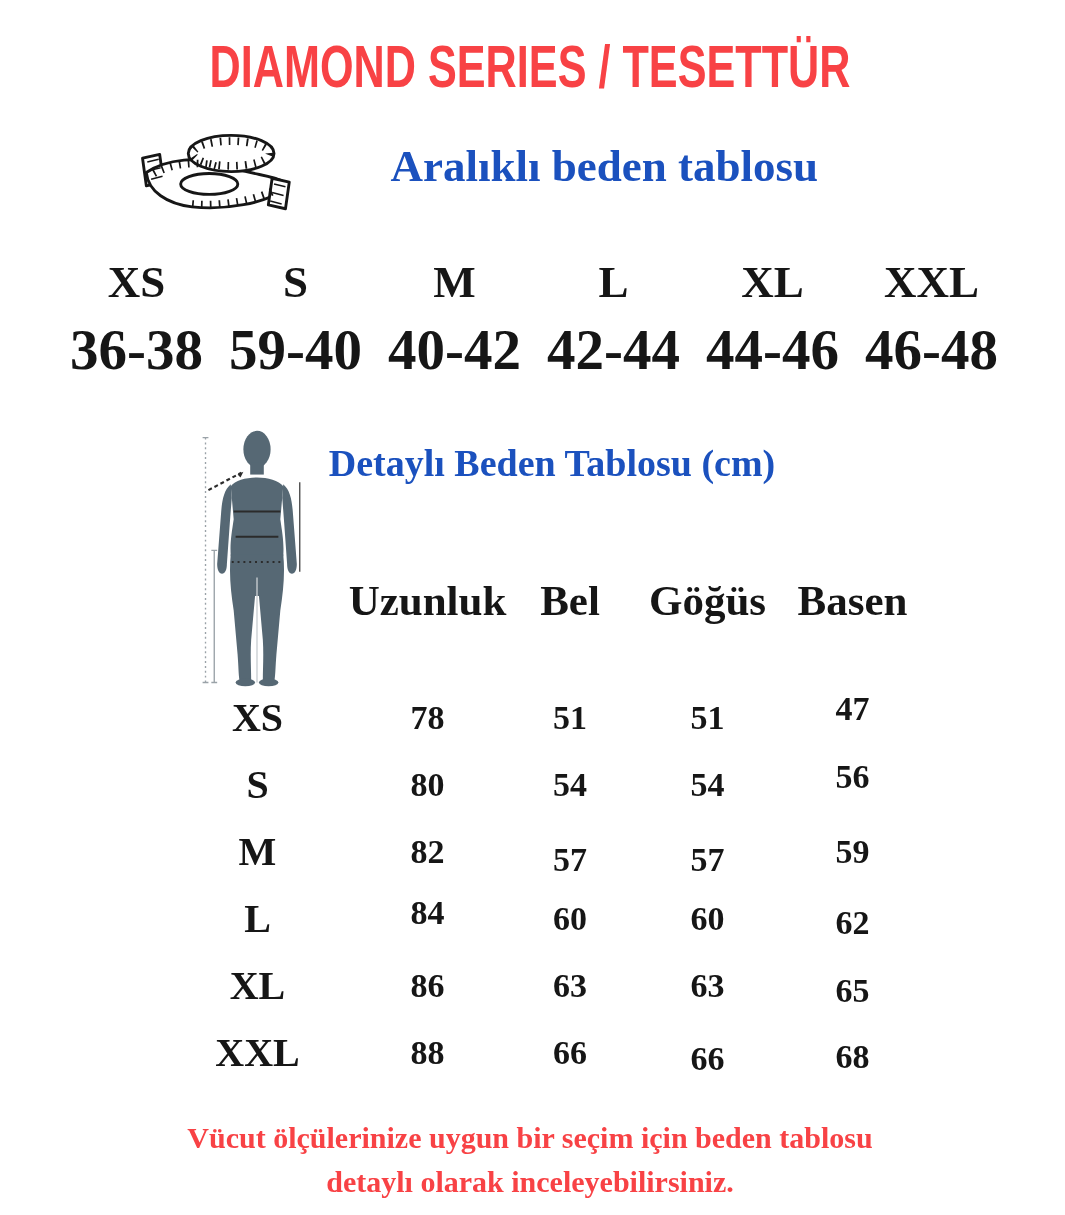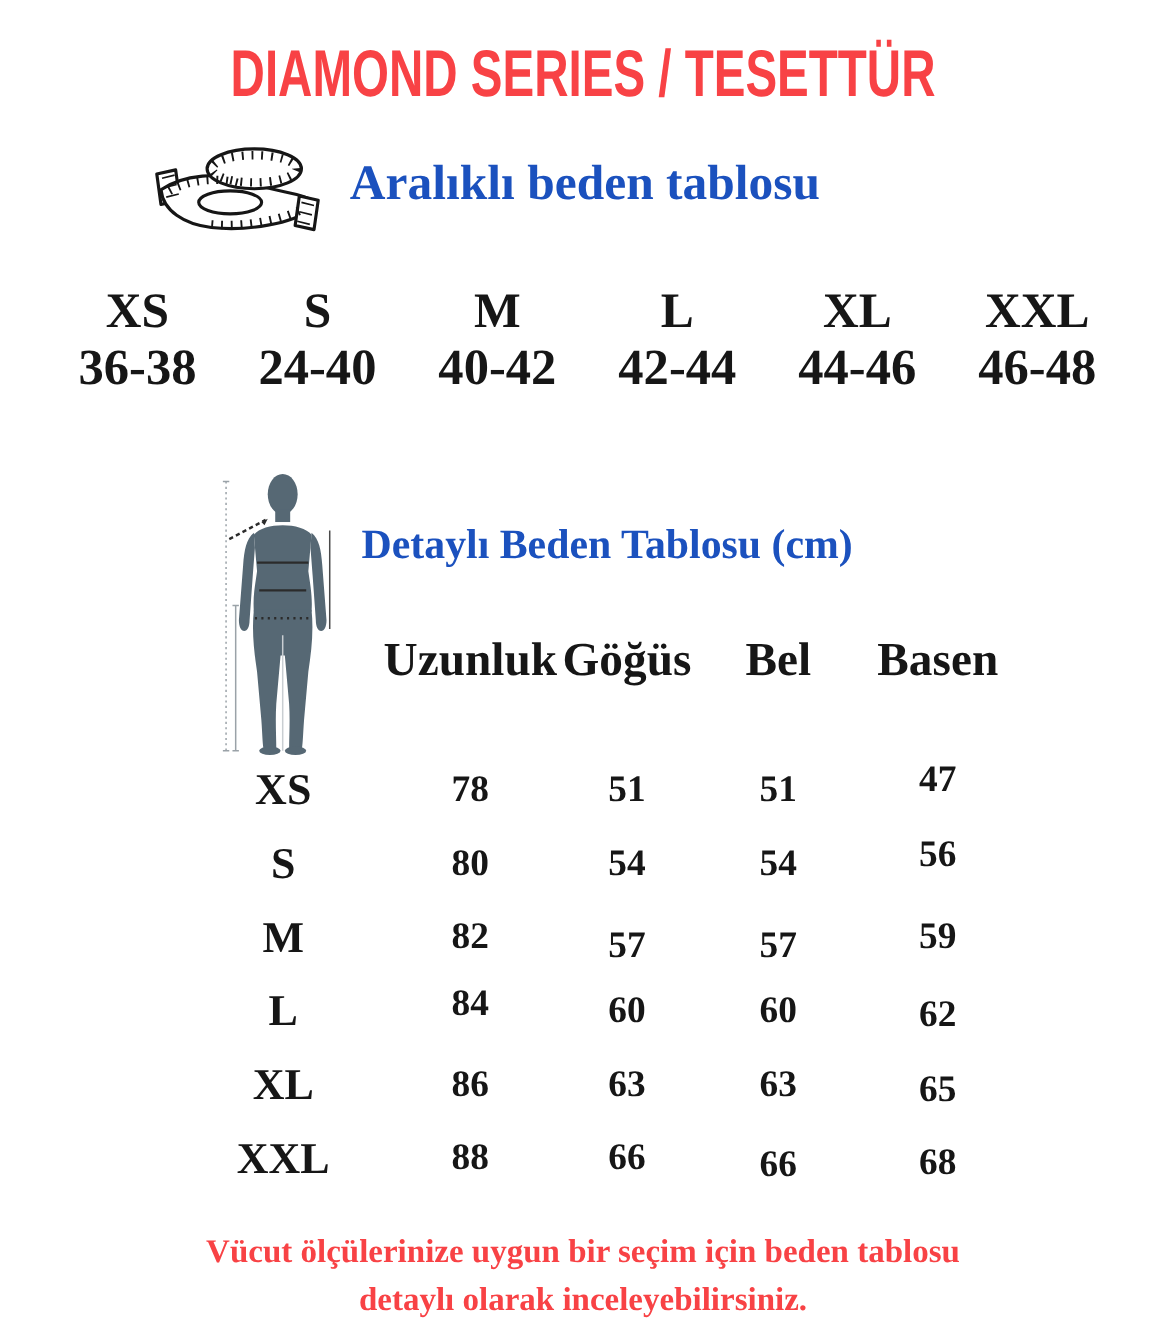--- a/index.html
+++ b/index.html
@@ -25,36 +25,36 @@
     color:var(--red);
     font-family:"Liberation Sans","DejaVu Sans",sans-serif;
     font-weight:700;font-size:60px;line-height:62px;
     white-space:nowrap;
   }
   .main-title .squeeze{display:inline-block;transform:scaleX(0.72);transform-origin:50% 50%;}
   
   .tape-icon{position:absolute;left:133px;top:122px;width:162px;height:102px;}
   .h-interval{
     position:absolute;left:318px;top:136px;width:500px;
-    text-align:left;color:var(--blue);
+    text-align:right;color:var(--blue);
     font-weight:700;font-size:45px;line-height:60px;white-space:nowrap;
   }
   .interval-row{
     position:absolute;left:70px;top:256px;width:928px;
     display:flex;justify-content:space-between;
   }
   .interval-col{text-align:center;min-width:110px;}
   .interval-col .sz{font-weight:700;font-size:45px;line-height:52px;}
-  .interval-col .rg{font-weight:700;font-size:46px;line-height:52px;white-space:nowrap;}
+  .interval-col .rg{font-weight:700;font-size:57px;line-height:52px;white-space:nowrap;margin-top:16px;}
   
   .body-icon{position:absolute;left:196px;top:426px;width:122px;height:272px;}
   .h-detailed{
     position:absolute;left:312px;top:438px;width:480px;
     text-align:center;color:var(--blue);
-    font-weight:700;font-size:38px;line-height:50px;white-space:nowrap;margin-top:32px;
+    font-weight:700;font-size:38px;line-height:50px;white-space:nowrap;
   }
   .grid-cols{
     display:grid;
     grid-template-columns:175px 165px 120px 155px 135px;
     text-align:center;
   }
   .thead{
     position:absolute;left:170px;top:572px;width:750px;height:56px;
   }
   .th{
@@ -116,21 +116,21 @@
 
   <div class="h-interval">Aralıklı beden tablosu</div>
 
   <div class="interval-row">
     <div class="interval-col">
       <div class="sz">XS</div>
       <div class="rg">36-38</div>
     </div>
     <div class="interval-col">
       <div class="sz">S</div>
-      <div class="rg">24-40</div>
+      <div class="rg">59-40</div>
     </div>
     <div class="interval-col">
       <div class="sz">M</div>
       <div class="rg">40-42</div>
     </div>
     <div class="interval-col">
       <div class="sz">L</div>
       <div class="rg">42-44</div>
     </div>
     <div class="interval-col">
@@ -169,22 +169,22 @@
       <path d="M104,58 L104,150" stroke="#4a4a4a"></path>
       <path d="M60,156 L60,264" stroke="#c9ced2"></path>
     </g>
   </svg>
 
   <div class="h-detailed">Detaylı Beden Tablosu (cm)</div>
 
   <div class="thead grid-cols">
     <div class="th"></div>
     <div class="th">Uzunluk</div>
+    <div class="th">Bel</div>
     <div class="th">Göğüs</div>
-    <div class="th">Bel</div>
     <div class="th">Basen</div>
   </div>
 
   <div class="tbody grid-cols">
     <div class="td size">XS</div>
     <div class="td">78</div>
     <div class="td">51</div>
     <div class="td">51</div>
     <div class="td">47</div>
 

